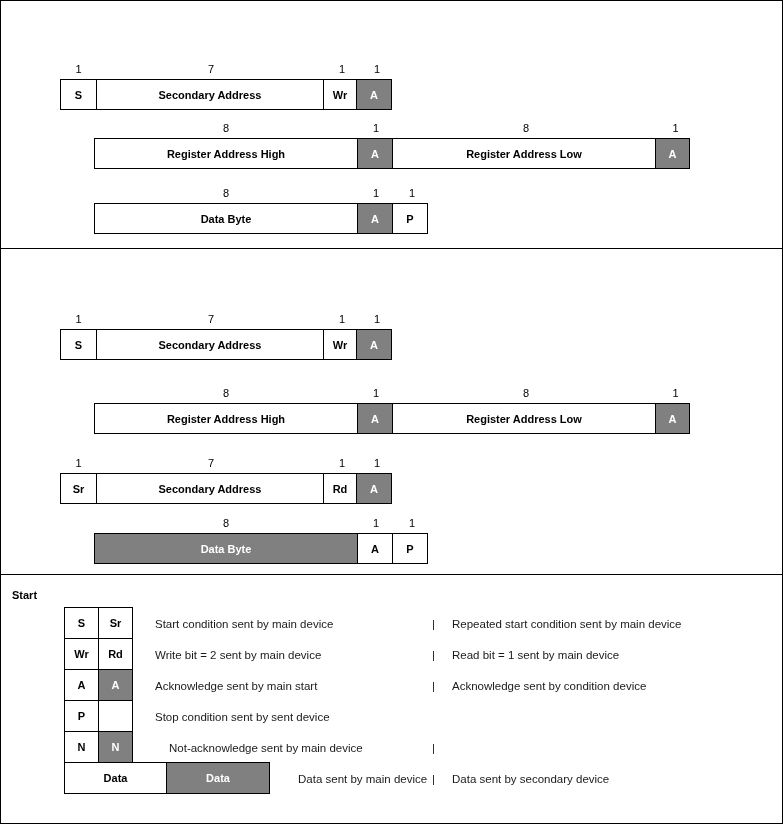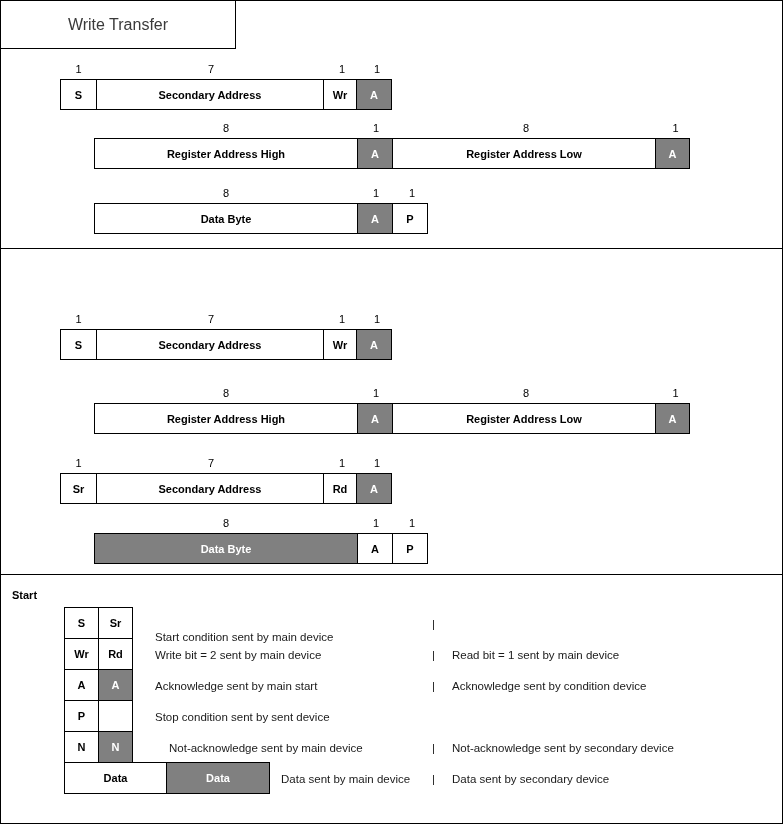--- a/index.html
+++ b/index.html
@@ -132,21 +132,20 @@
     font-size: 11.5px;
     color: #1a1a1a;
     white-space: nowrap;
   }
 </style>
 </head>
 <body>
 
 <div id="page">
     <div class="section-frame" style="left: 0px; top: 0px; width: 783px; height: 249px;"></div>
-    <div class="title-tab" style="left: 0px; top: 0px; width: 236px; height: 49px;">Write Transfer</div>
     <div class="section-frame" style="left: 0px; top: 248px; width: 783px; height: 327px;"></div>
     <div class="section-frame" style="left: 0px; top: 574px; width: 783px; height: 250px;"></div>
     <div class="bitlabels" style="left: 60px; top: 61px;">
       <div class="bitlabel" style="width: 37px;">1</div>
       <div class="bitlabel" style="width: 228px;">7</div>
       <div class="bitlabel" style="width: 34px;">1</div>
       <div class="bitlabel" style="width: 36px;">1</div>
     </div>
     <div class="packet-row" style="left: 60px; top: 79px;">
       <div class="cell" style="width: 37px;">S</div>
@@ -242,28 +241,28 @@
       </div>
       <div class="legend-row">
         <div class="lcell" style="width: 35px;">N</div>
         <div class="lcell gray" style="width: 35px;">N</div>
       </div>
       <div class="legend-row">
         <div class="lcell" style="width: 103px;">Data</div>
         <div class="lcell gray" style="width: 104px;">Data</div>
       </div>
     </div>
-    <div class="legend-desc" style="left: 155px; top: 618px; margin-top: 13px;">Start condition sent by main device</div>
+    <div class="legend-desc" style="left: 155px; top: 618px;">Start condition sent by main device</div>
     <div class="legend-pipe" style="left: 432px; top: 618px;">|</div>
+    <div class="legend-desc2" style="left: 452px; top: 618px;">Repeated start condition sent by main device</div>
     <div class="legend-desc" style="left: 155px; top: 649px;">Write bit = 2 sent by main device</div>
     <div class="legend-pipe" style="left: 432px; top: 649px;">|</div>
     <div class="legend-desc2" style="left: 452px; top: 649px;">Read bit = 1 sent by main device</div>
     <div class="legend-desc" style="left: 155px; top: 680px;">Acknowledge sent by main start</div>
     <div class="legend-pipe" style="left: 432px; top: 680px;">|</div>
     <div class="legend-desc2" style="left: 452px; top: 680px;">Acknowledge sent by condition device</div>
     <div class="legend-desc" style="left: 155px; top: 711px;">Stop condition sent by sent device</div>
     <div class="legend-desc" style="left: 169px; top: 742px;">Not-acknowledge sent by main device</div>
     <div class="legend-pipe" style="left: 432px; top: 742px;">|</div>
-    <div class="legend-desc2" style="left: 452px; top: 742px;">Not-acknowledge sent by secondary device</div>
-    <div class="legend-desc" style="left: 281px; top: 773px;">Data sent by main device</div>
+    <div class="legend-desc" style="left: 298px; top: 773px;">Data sent by main device</div>
     <div class="legend-pipe" style="left: 432px; top: 773px;">|</div>
     <div class="legend-desc2" style="left: 452px; top: 773px;">Data sent by secondary device</div>
   </div>
 
 </body></html>

